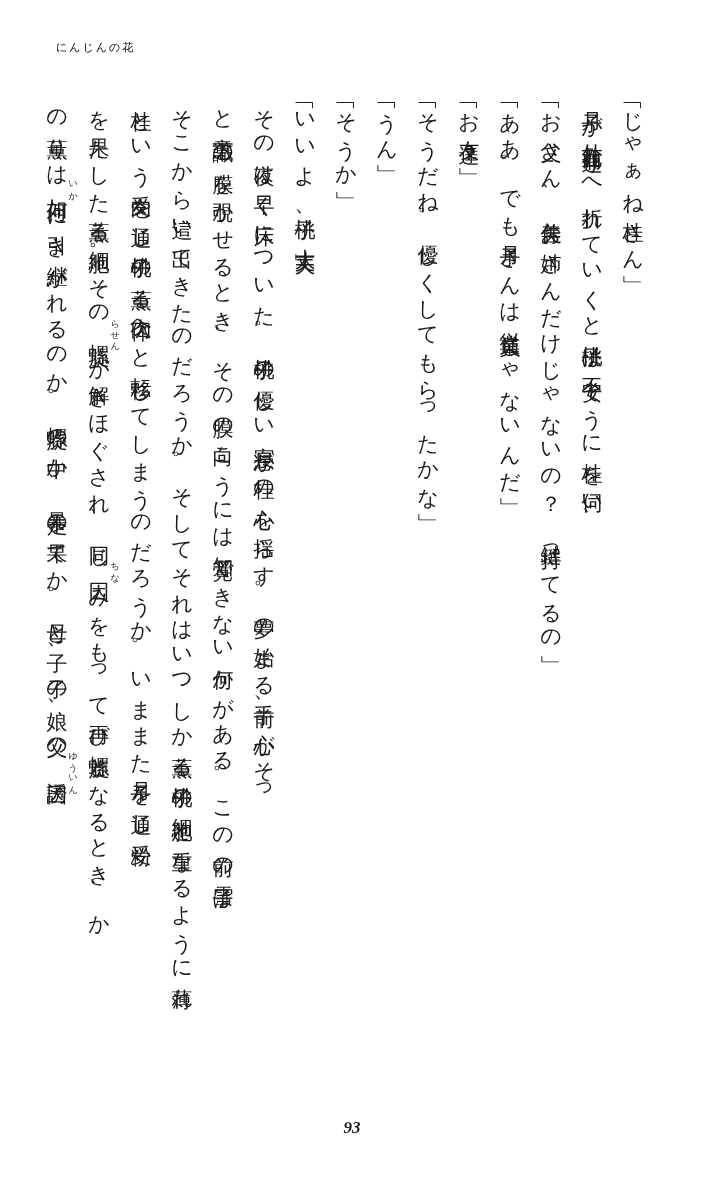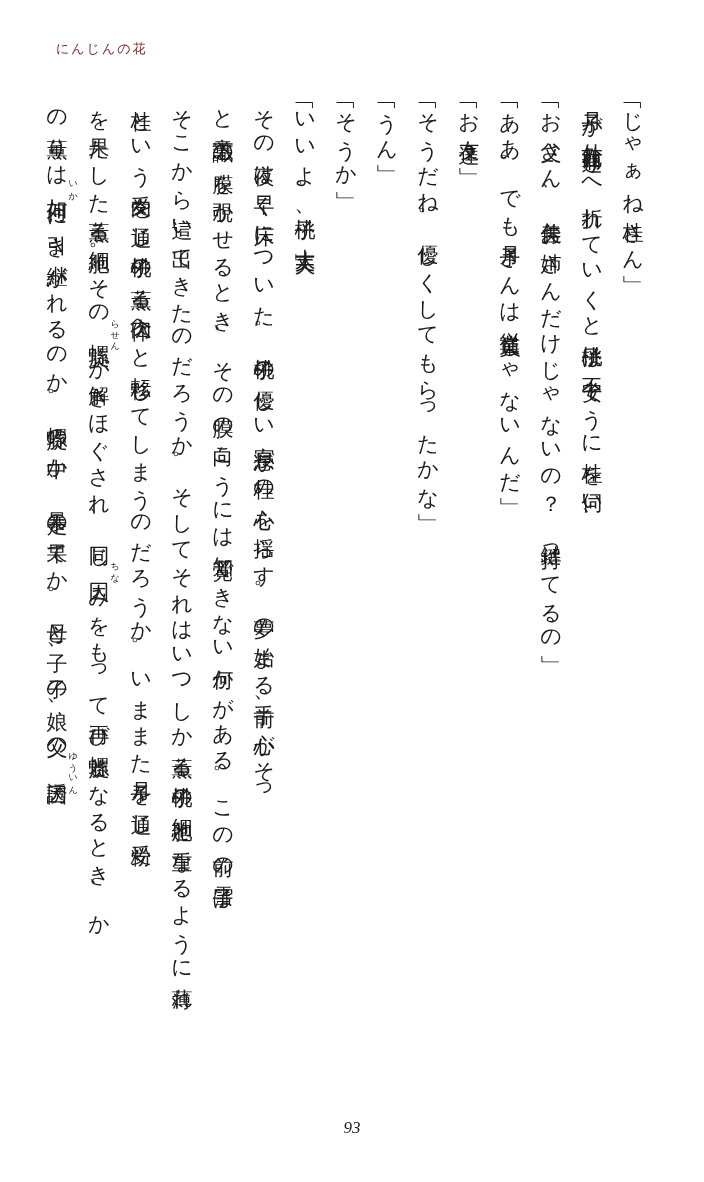--- a/index.html
+++ b/index.html
@@ -12,23 +12,23 @@
     position: relative;
     background: #ffffff;
     color: #1b1b1b;
     font-family: "Liberation Serif", serif;
     overflow: hidden;
   }
   .running-head {
     position: absolute;
     top: 40px;
     left: 56px;
-    font-size: 13px;
+    font-size: 11px;
     letter-spacing: 2px;
-    color: #7f1d1d;
+    color: #000000;
   }
   .text-block {
     position: absolute;
     top: 95px;
     right: 51px;
     height: 1005px;
     writing-mode: vertical-rl;
     text-orientation: mixed;
     font-size: 21px;
     line-height: 41px;
@@ -47,20 +47,21 @@
     line-height: 1;
   }
   .page-number {
     position: absolute;
     bottom: 44px;
     left: 50%;
     transform: translateX(-50%);
     font-size: 17px;
     font-style: italic;
     color: #222222;
+    font-weight: bold;
   }
 </style>
 </head>
 <body>
 
 <div class="running-head">にんじんの花</div>
 
 <div class="text-block">
     <div class="col">「じゃぁね桂さん」</div>
     <div class="col">月子が外苑西通りへ折れていくと桃子は不安そうに桂を伺い、</div>

